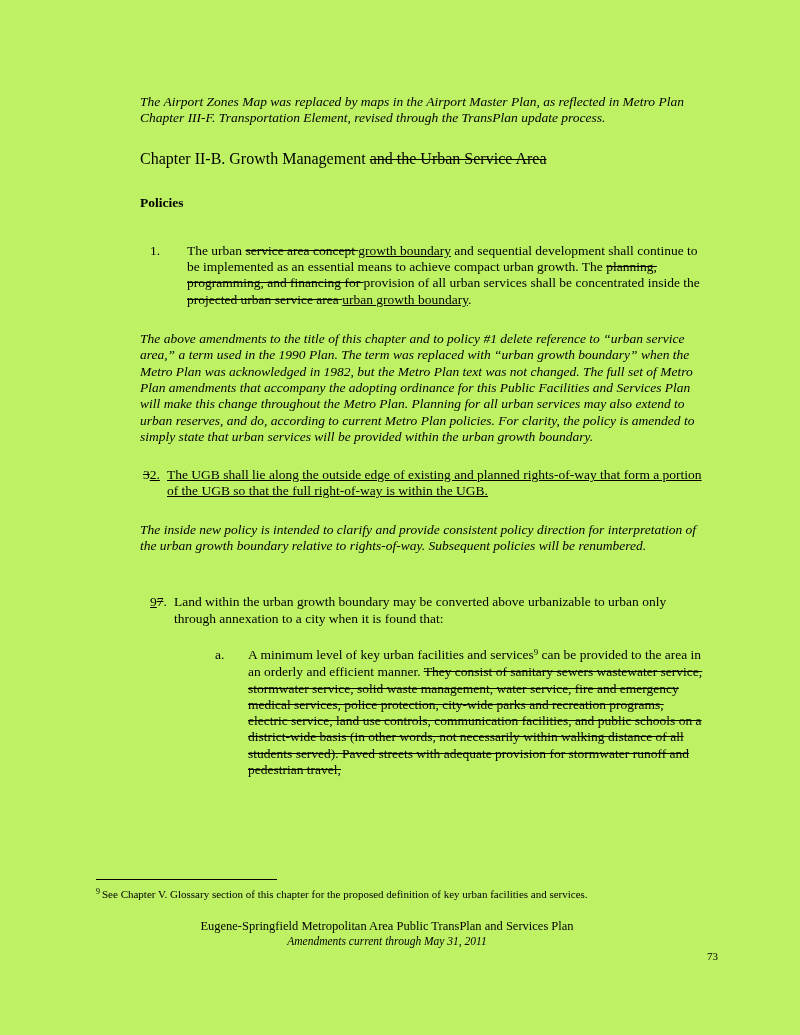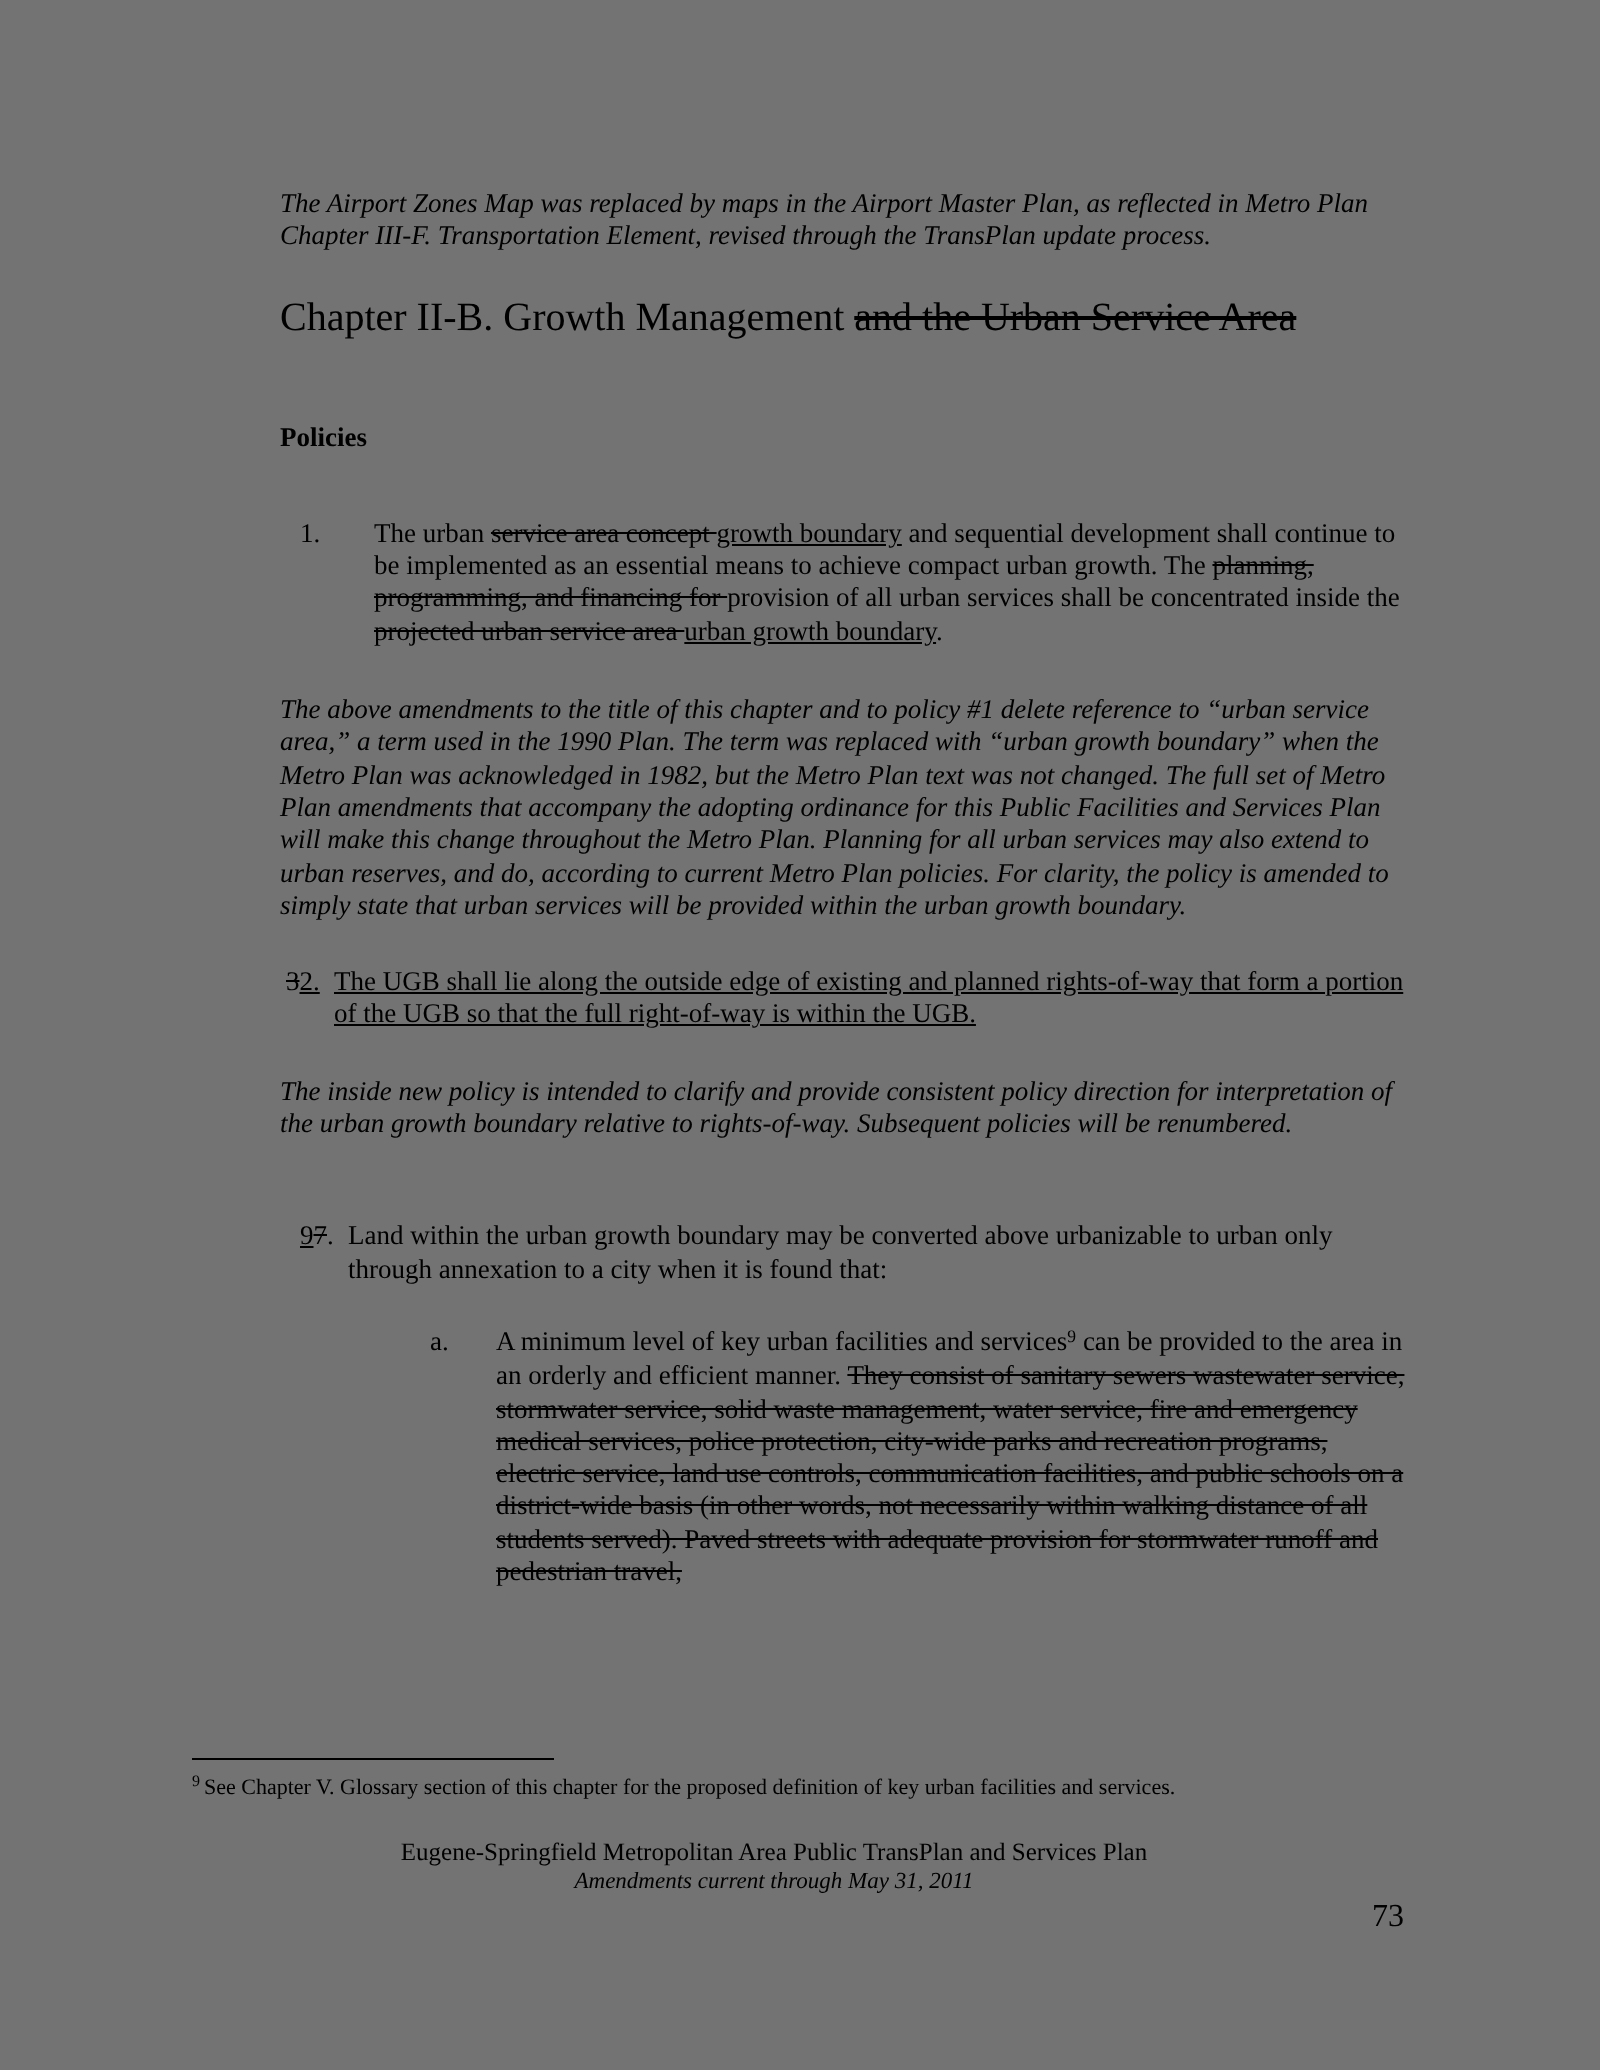--- a/index.html
+++ b/index.html
@@ -4,36 +4,36 @@
 <style>
   html, body {
     margin: 0;
     padding: 0;
     background: #ffffff;
   }
   .page {
     position: relative;
     width: 800px;
     height: 1035px;
-    background: #737373;
+    background: #bef264;
     color: #000000;
     font-family: "Liberation Serif", serif;
     overflow: hidden;
   }
   .content {
     position: absolute;
     left: 140px;
     top: 94px;
     width: 566px;
     font-size: 13.5px;
     line-height: 16.3px;
   }
   
   .italic-note { font-style: italic; margin-bottom: 22px; }
-  .chapter-heading { font-size: 20px; line-height: 20px; margin-bottom: 42px; }
+  .chapter-heading { font-size: 16px; line-height: 20px; margin-bottom: 26px; }
   .section-label { font-weight: bold; margin-bottom: 32px; }
   .policy-main   { position: relative; padding-left: 47px;  margin-bottom: 23px; }
   .policy-second { position: relative; padding-left: 27px;  margin-top: 16px; margin-bottom: 22px; }
   .policy-ninth  { position: relative; padding-left: 34px;  margin-bottom: 20px; margin-top: 40px; }
   .sub-policy    { position: relative; padding-left: 108px; margin-bottom: 0; }
   .block > .marker { position: absolute; left: 10px; top: 0; white-space: pre; }
   .policy-second > .marker { left: 3px; }
   .sub-policy > .marker { left: 75px; }
   
   .run.ital   { font-style: italic; }
@@ -69,23 +69,23 @@
     position: absolute;
     left: 0;
     top: 918px;
     width: 774px;
     text-align: center;
   }
   .footer-line1 { font-size: 12.5px; line-height: 16px; }
   .footer-line2 { font-size: 11.5px; line-height: 15px; font-style: italic; }
   .page-number {
     position: absolute;
-    right: 98px;
+    right: 82px;
     top: 950px;
-    font-size: 16px;
+    font-size: 11px;
   }
 </style>
 </head>
 <body>
 
 <div class="page">
 
   <div class="content">
 
   <div class="block italic-note"><span class="run ital">The Airport Zones Map was replaced by maps in the Airport Master Plan, as reflected in Metro Plan Chapter III-F.  Transportation Element, revised through the TransPlan update process.</span></div>

